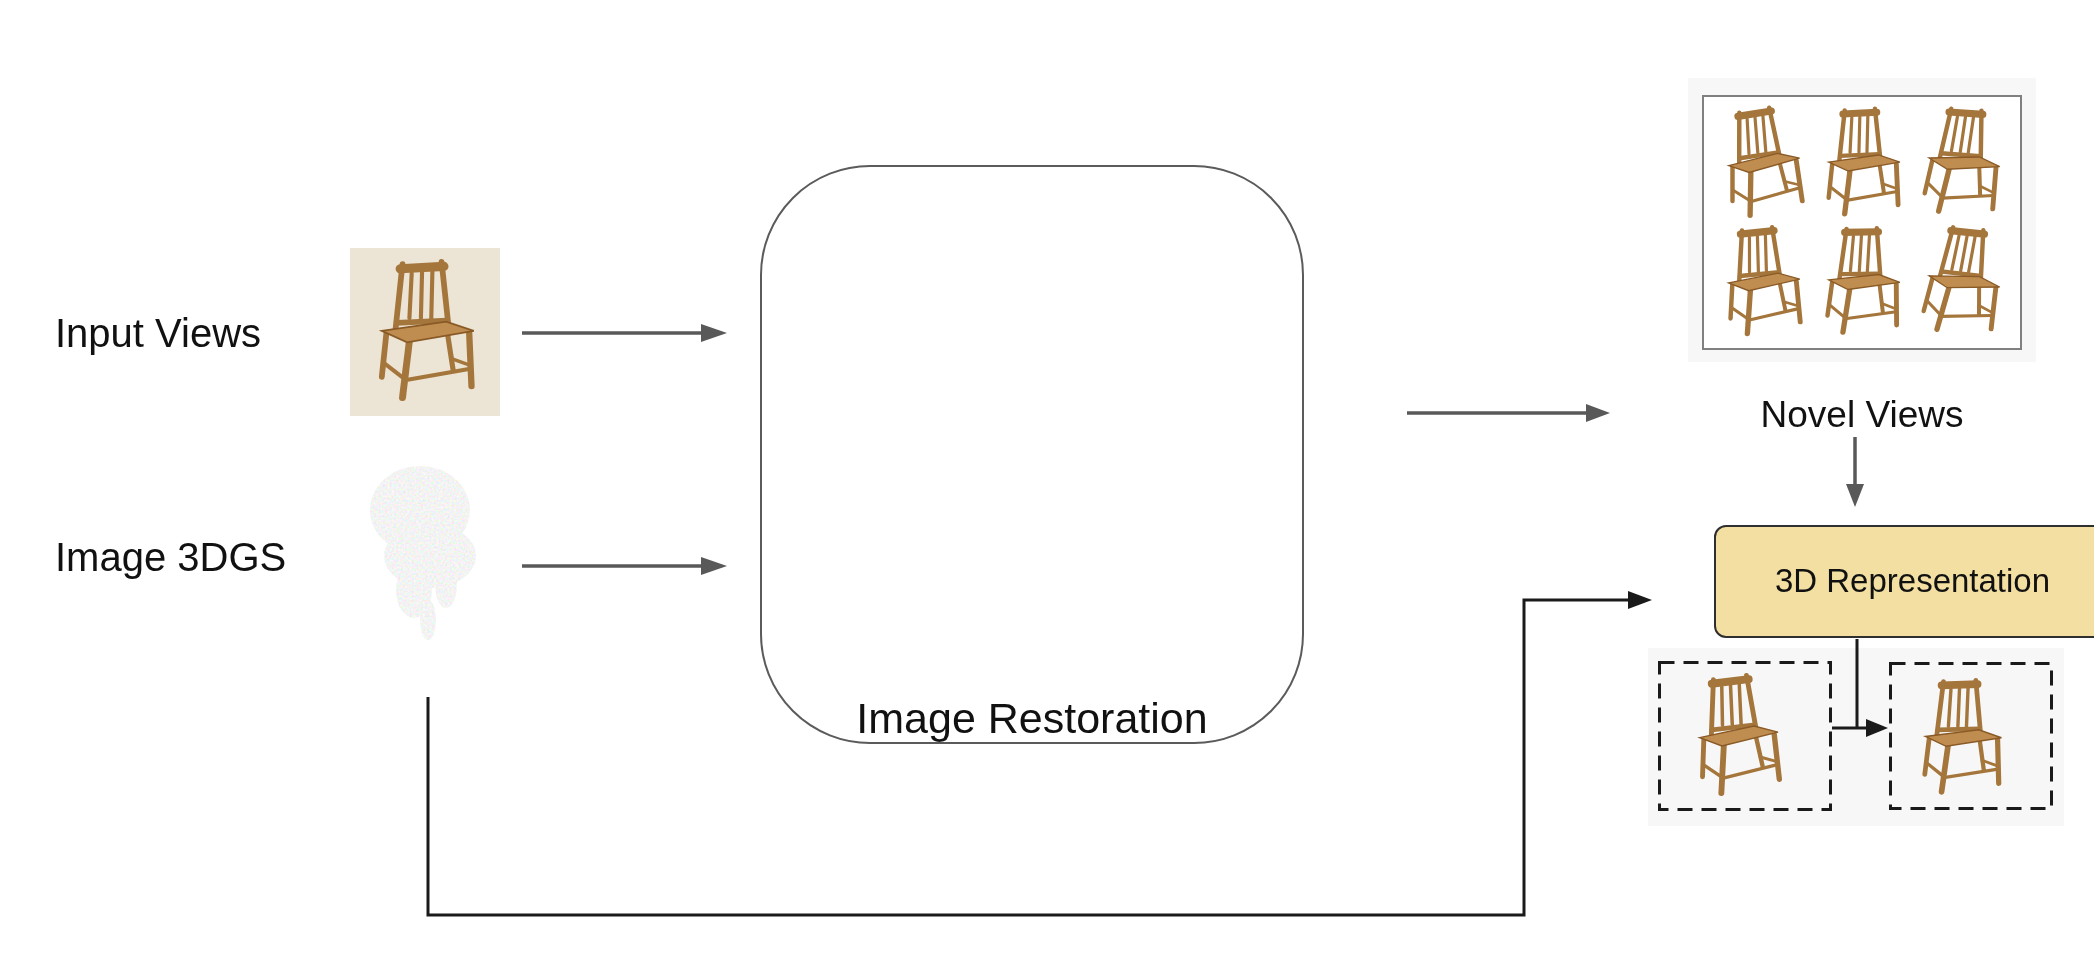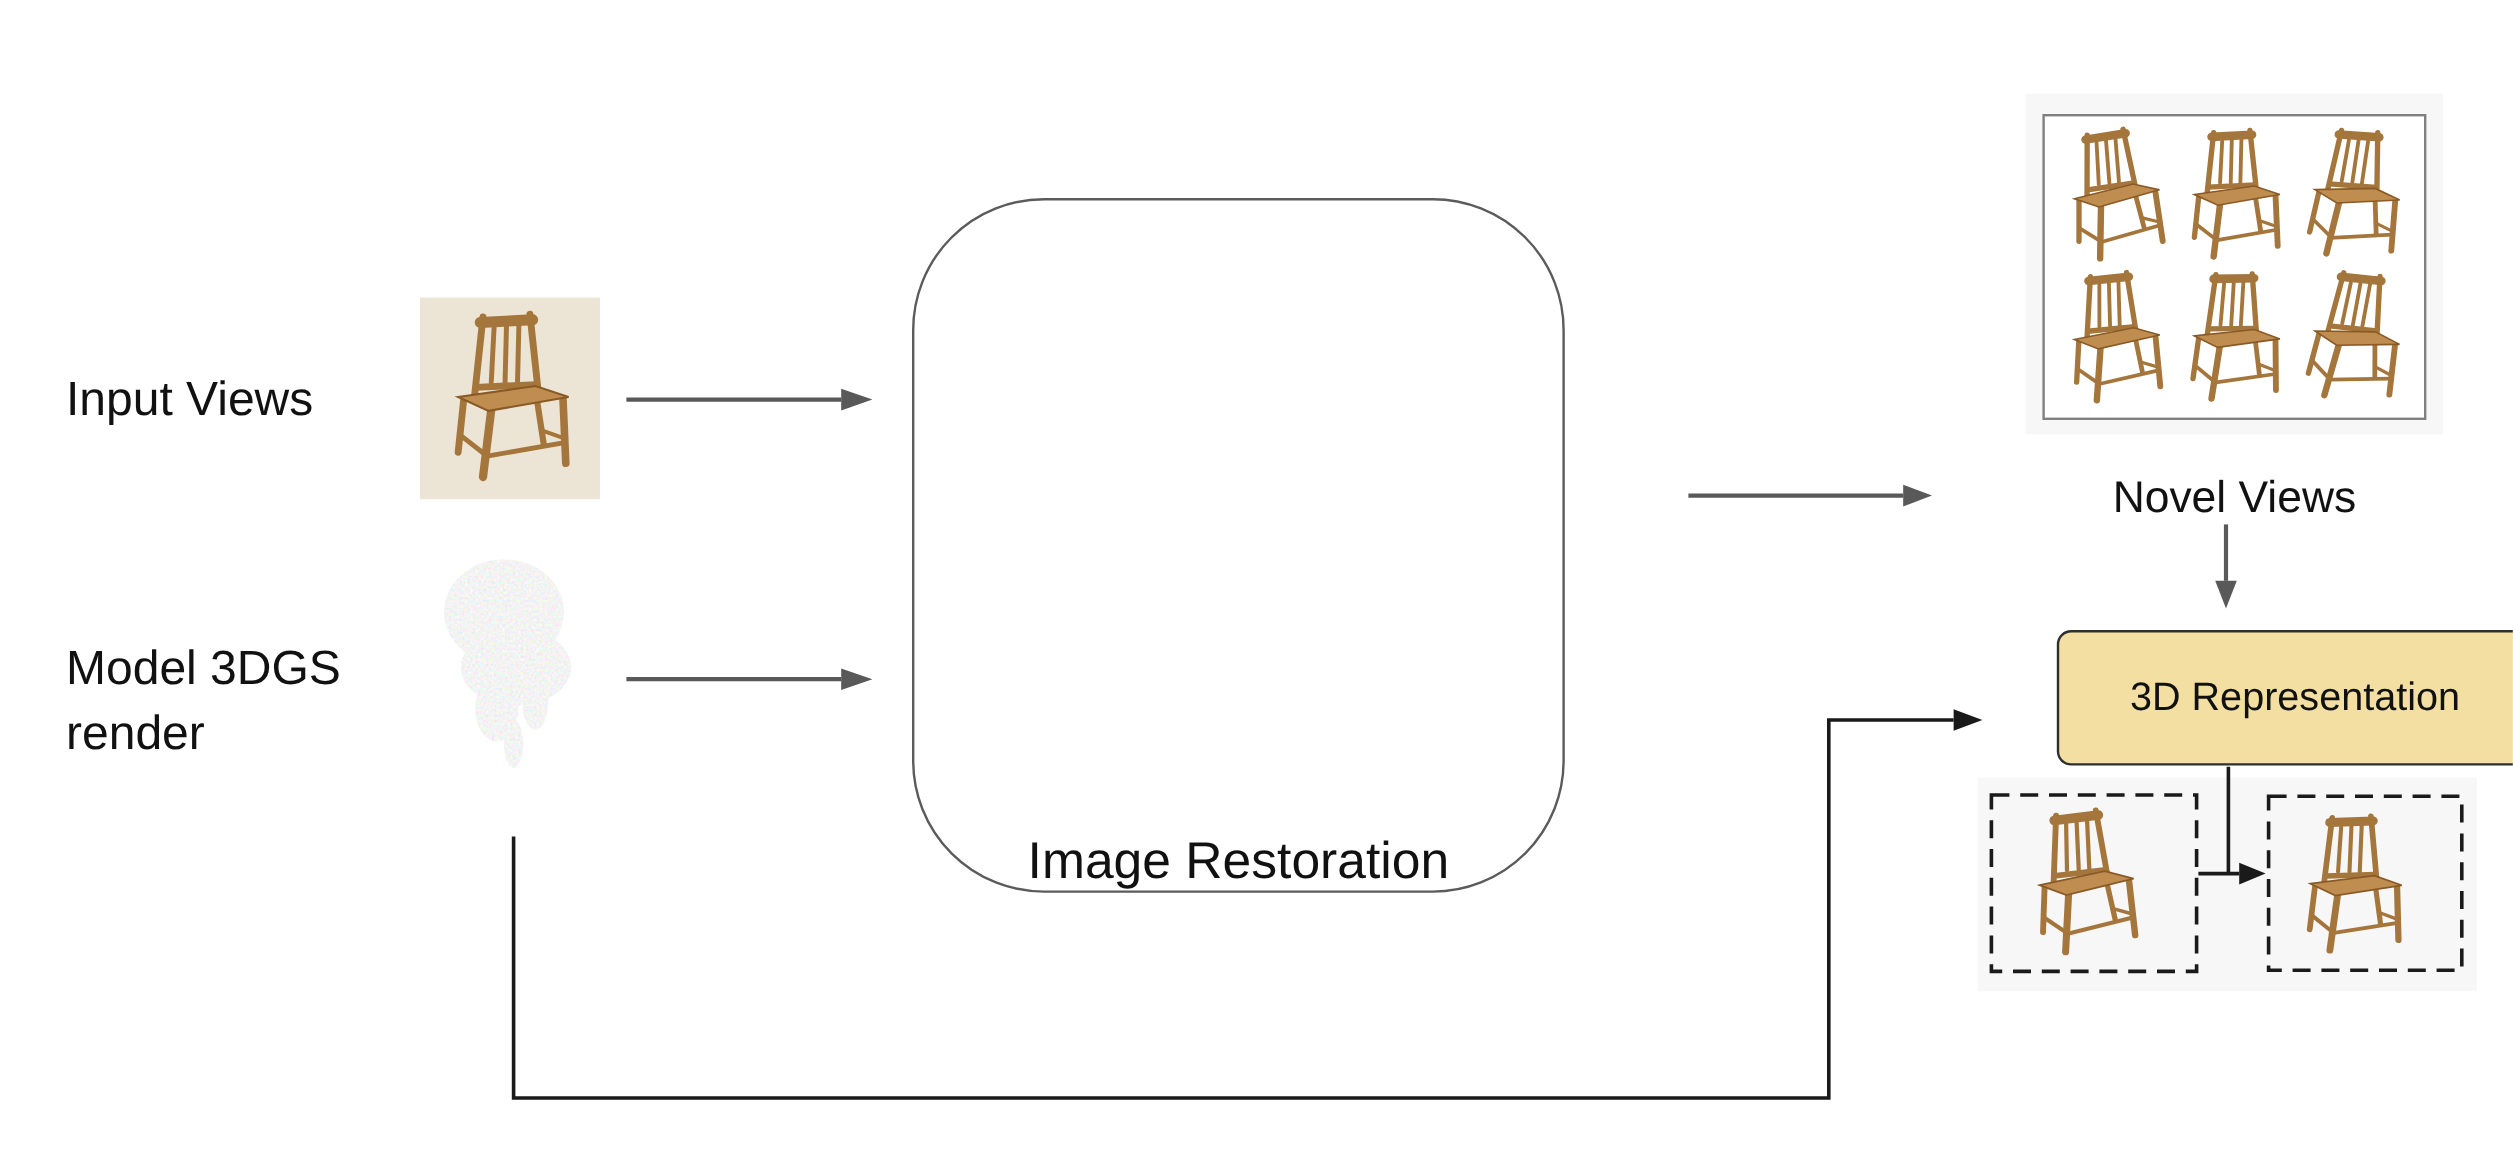--- a/index.html
+++ b/index.html
@@ -69,22 +69,21 @@
       <polygon points="12,64 68,56 92,64 34,74" fill="var(--chair-seat,#bf8d50)" stroke="var(--chair-outline,#8a5a26)" stroke-width="1.5"></polygon>
     </symbol>
   </defs>
 </svg>
 
 <div class="canvas">
 
   <div class="label input-views-label">Input Views</div>
 
   <div class="label sparse-label">
-    <div>Model 3DGS</div>
-    <div>render</div>
+    <div>Image 3DGS</div>
   </div>
 
   <div class="tile input-photo">
     <svg class="chair" width="115" height="150" viewBox="0 0 100 130">
         <use href="#chair"></use>
       </svg>
   </div>
 
   <div class="tile noisy-tile">
     <svg width="153" height="200" viewBox="0 0 153 200">

